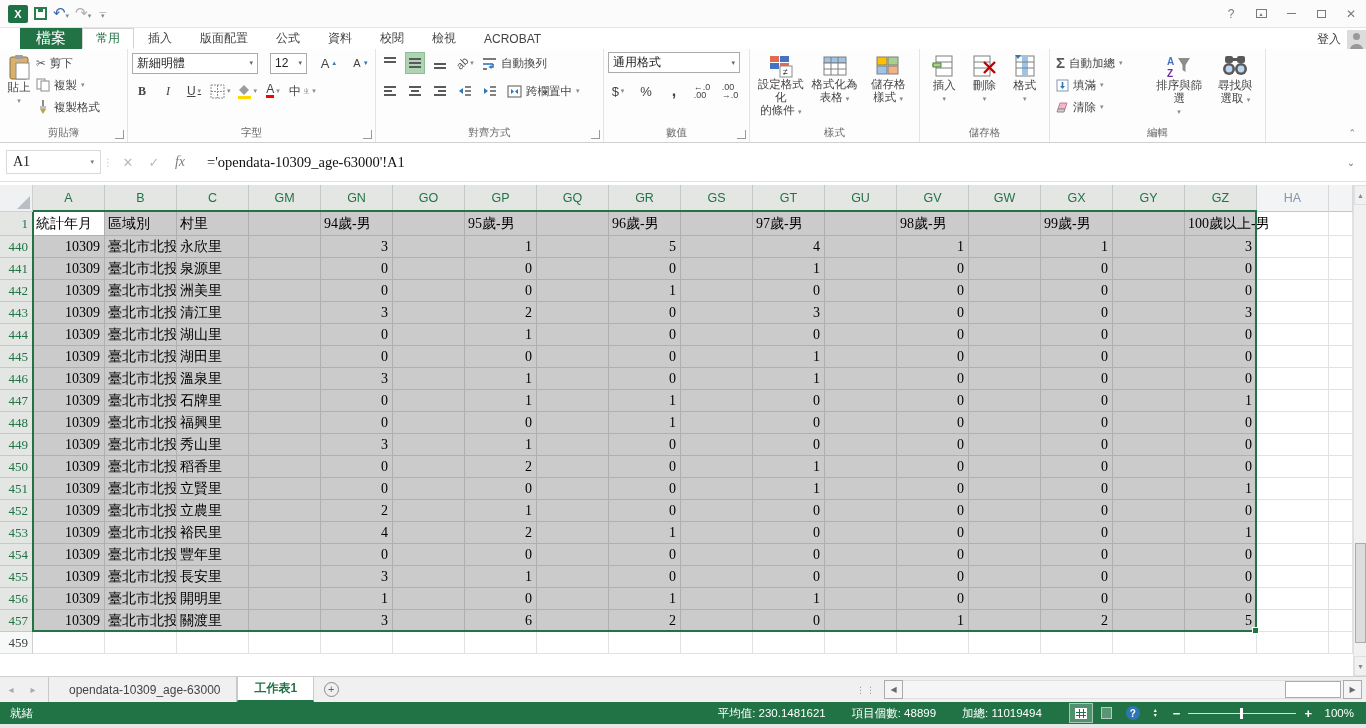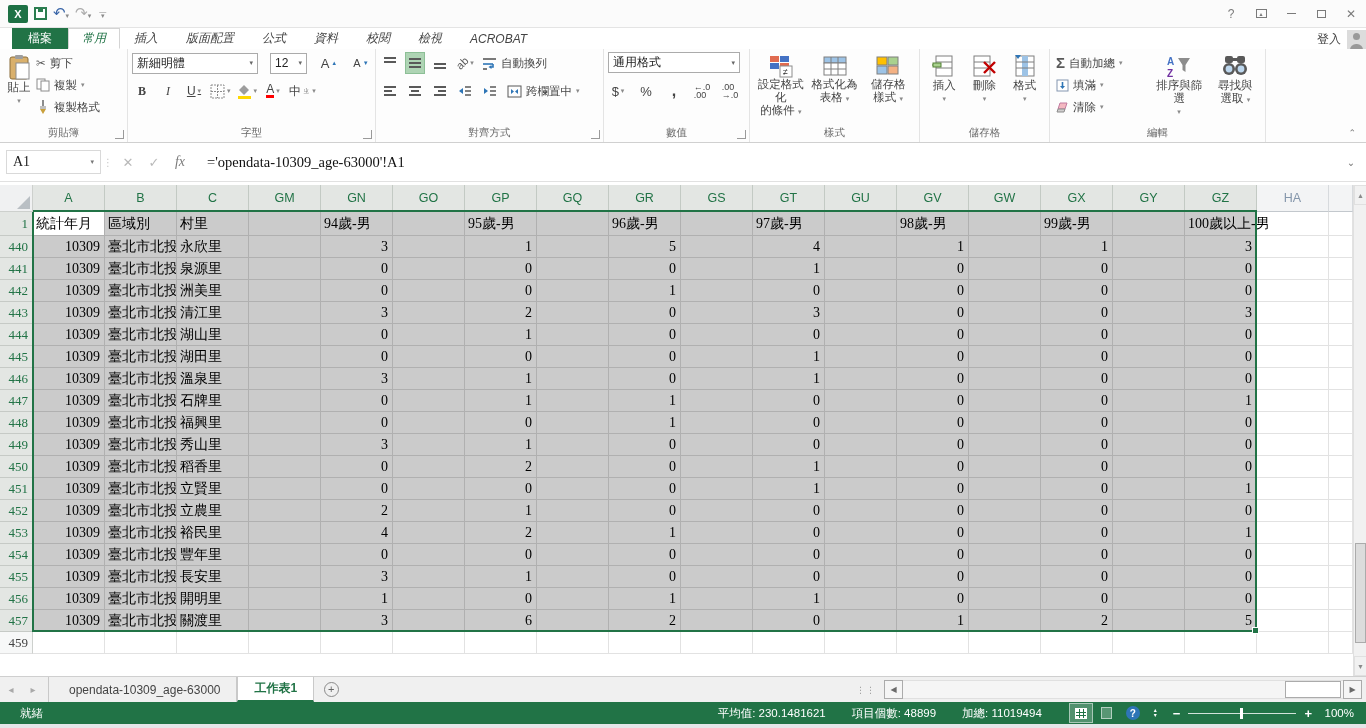--- a/index.html
+++ b/index.html
@@ -20,21 +20,21 @@
   #title-text{position:absolute;left:0;right:0;text-align:center;font-size:12px;color:#5d5d5d;pointer-events:none;}
   .winbtns{margin-left:auto;display:flex;align-items:center;gap:0;height:100%;}
   .winbtn{width:30px;height:100%;display:flex;align-items:center;justify-content:center;color:#7a7a7a;font-size:12px;}
   .rest-ic{width:9px;height:8px;border:1px solid #7a7a7a;position:relative;background:#fbfbfb;}
   .rest-ic:before{content:"";position:absolute;top:-3px;left:2px;width:9px;height:8px;border:1px solid #7a7a7a;z-index:-1;}
   .min-ic{width:9px;height:1px;background:#7a7a7a;}
   .ropt-ic{width:11px;height:9px;border:1px solid #7a7a7a;display:flex;align-items:center;justify-content:center;font-size:6px;color:#7a7a7a;}
 
   
   #tabrow{position:absolute;top:28px;left:0;width:1366px;height:21px;background:#fff;display:flex;align-items:flex-end;}
-  .file-tab{background:#217346;color:#fff;height:21px;padding:0 16px;display:flex;align-items:center;font-size:12px;margin-left:12px;}
+  .file-tab{background:#217346;color:#fff;height:21px;padding:0 16px;display:flex;align-items:center;font-size:15px;margin-left:20px;}
   .rtab{height:21px;padding:0 13px;display:flex;align-items:center;color:#444;font-size:12px;border:1px solid transparent;}
   .rtab.active{background:#fff;color:#217346;border-color:#d4d4d4;border-bottom-color:#fff;}
   #signin{margin-left:auto;display:flex;align-items:center;gap:6px;font-size:12px;color:#444;}
   .avatar{width:19px;height:19px;background:#dcdcdc;position:relative;overflow:hidden;}
   .avatar:before{content:"";position:absolute;top:3px;left:6px;width:7px;height:7px;border-radius:50%;background:#999;}
   .avatar:after{content:"";position:absolute;bottom:-2px;left:3px;width:13px;height:7px;border-radius:6px 6px 0 0;background:#999;}
 
   
   #ribbon{position:absolute;top:49px;left:0;width:1366px;height:94px;background:#fdfdfd;border-bottom:1px solid #d0d0d0;display:flex;}
   .rgroup{position:relative;border-right:1px solid #e4e4e4;padding:3px 4px 16px 4px;flex-shrink:0;}
@@ -105,21 +105,21 @@
   .addsheet{width:34px;display:flex;align-items:center;justify-content:center;}
   .plus-circ{width:15px;height:15px;border-radius:50%;border:1px solid #8a8a8a;color:#666;display:flex;align-items:center;justify-content:center;font-size:11px;line-height:11px;}
   .hsplit{margin-left:auto;display:flex;align-items:center;color:#a0a0a0;font-size:9px;letter-spacing:1px;}
   .hsb{display:flex;align-items:center;margin:3px 4px 3px 8px;}
   .hsb-btn{width:19px;height:19px;border:1px solid #ababab;background:#f5f5f5;display:flex;align-items:center;justify-content:center;font-size:8px;color:#6a6a6a;}
   .hsb-track{width:440px;height:19px;background:#f5f5f5;border-top:1px solid #e0e0e0;border-bottom:1px solid #e0e0e0;position:relative;}
   .hsb-thumb{position:absolute;top:0;left:382px;width:56px;height:17px;background:#fff;border:1px solid #ababab;}
 
   
   #statusbar{position:absolute;top:702px;left:0;width:1366px;height:22px;background:#217346;color:#fff;display:flex;align-items:center;font-size:11.5px;}
-  #ready{padding-left:20px;}
+  #ready{padding-left:10px;}
   .sright{margin-left:auto;display:flex;align-items:center;gap:0;}
   .stat{margin-right:26px;}
   .vico{width:24px;height:20px;display:flex;align-items:center;justify-content:center;margin:0 1px;}
   .vico.on{background:rgba(255,255,255,.22);border:1px solid rgba(255,255,255,.5);}
   .gridic{width:12px;height:11px;background:linear-gradient(#fff,#fff);position:relative;border:1px solid #fff;}
   .gridic:before{content:"";position:absolute;inset:0;background:
     linear-gradient(to right,transparent 3px,#217346 3px,#217346 4px,transparent 4px,transparent 7px,#217346 7px,#217346 8px,transparent 8px),
     linear-gradient(to bottom,transparent 3px,#217346 3px,#217346 4px,transparent 4px,transparent 6px,#217346 6px,#217346 7px,transparent 7px);}
   .pageic{width:11px;height:12px;border:1px solid rgba(255,255,255,.55);background:rgba(255,255,255,.25);}
   .helpc{width:14px;height:14px;border-radius:50%;background:#2e75b6;color:#fff;font-size:10px;display:flex;align-items:center;justify-content:center;font-weight:bold;}
@@ -158,21 +158,21 @@
         </span>
       <span class="winbtn">
           <span class="rest-ic"></span>
         </span>
       <span class="winbtn">✕</span>
     </div>
   </div>
 
   <div id="tabrow">
     <span class="file-tab">檔案</span>
-    <span id="rtabs" style="display: flex; font-style: italic;">
+    <span id="rtabs" style="display: flex;">
         <span class="rtab active">常用</span>
         <span class="rtab">插入</span>
         <span class="rtab">版面配置</span>
         <span class="rtab">公式</span>
         <span class="rtab">資料</span>
         <span class="rtab">校閱</span>
         <span class="rtab">檢視</span>
         <span class="rtab">ACROBAT</span>
       </span>
     <span id="signin">

